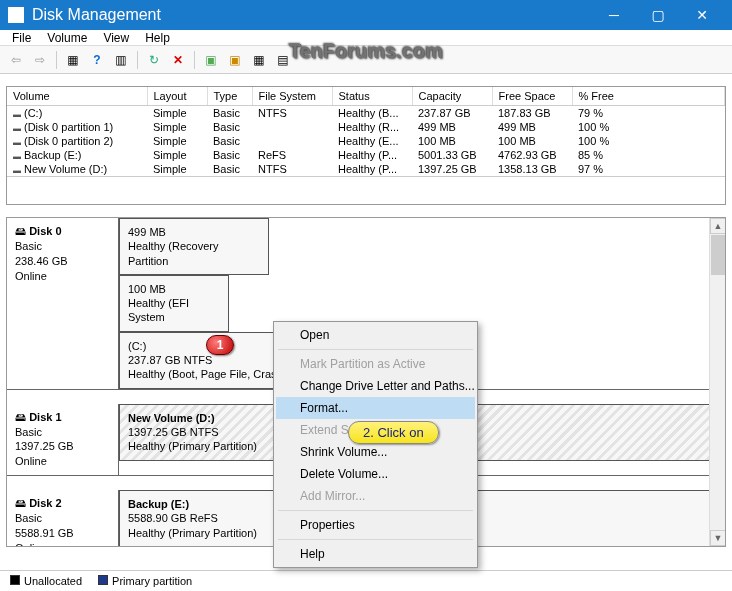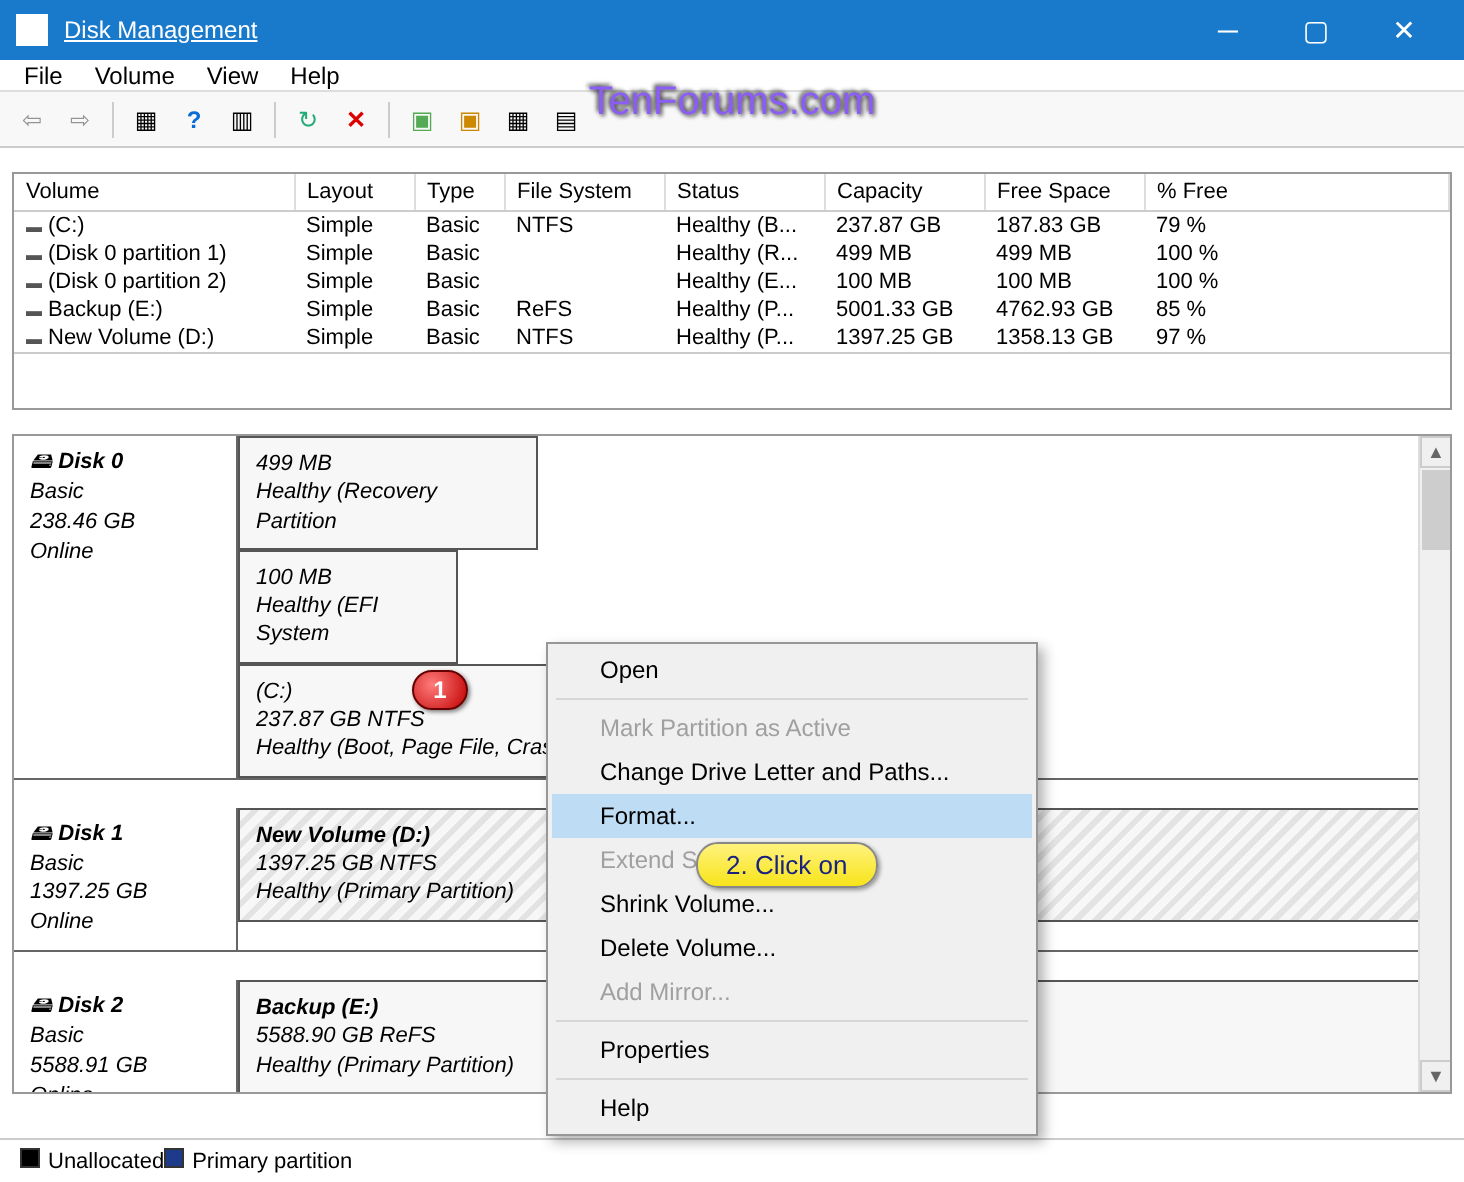--- a/index.html
+++ b/index.html
@@ -1,62 +1,62 @@
 <!DOCTYPE html>
 <html><head>
 <meta charset="utf-8">
 <style>
 * { box-sizing: border-box; margin: 0; padding: 0; font-family: "Segoe UI", Tahoma, sans-serif; }
 body { background: #fff; font-size: 11px; width: 732px; height: 591px; overflow: hidden; position: relative; }
 
 
 .titlebar { background: #1979ca; height: 30px; display: flex; align-items: center; color: #fff; padding: 0 8px; }
 .titlebar .app-icon { width: 16px; height: 16px; background: #fff; margin-right: 8px; }
-.titlebar .title { flex: 1; font-size: 12px; text-decoration: underline; }
+.titlebar .title { flex: 1; font-size: 16px; }
 .titlebar .win-btn { width: 44px; height: 30px; display: flex; align-items: center; justify-content: center; color: #fff; font-size: 14px; }
 
 
 .menubar { height: 16px; display: flex; align-items: center; padding: 0 4px; border-bottom: 1px solid #ddd; background: #fff; }
 .menubar span { padding: 2px 8px; font-size: 12px; }
 
 
 .toolbar { height: 28px; display: flex; align-items: center; padding: 2px 6px; gap: 4px; border-bottom: 1px solid #ccc; background: #f8f8f8; }
 .tool { width: 20px; height: 20px; display: flex; align-items: center; justify-content: center; font-size: 12px; }
 .tool.sep { width: 1px; height: 18px; background: #ccc; margin: 0 2px; }
 .tool.disabled { opacity: .4; }
 
 
-.watermark { position: absolute; top: 40px; left: 50%; transform: translateX(-50%); font-size: 20px; font-weight: normal; color: #8b5cf6; text-shadow: 1px 1px 2px #444, -1px -1px 2px #444; z-index: 50; pointer-events: none; }
+.watermark { position: absolute; top: 40px; left: 50%; transform: translateX(-50%); font-size: 20px; font-weight: bold; color: #737373; text-shadow: 1px 1px 2px #444, -1px -1px 2px #444; z-index: 50; pointer-events: none; }
 
 
 .table-wrap { border: 1px solid #999; margin: 12px 6px; }
 .vol-table { width: 100%; border-collapse: collapse; table-layout: fixed; font-size: 11px; }
 .vol-table th { text-align: left; padding: 3px 6px; border-right: 1px solid #ddd; border-bottom: 1px solid #ccc; background: #fff; font-weight: normal; position: relative; }
 .vol-table td { padding: 1px 6px; white-space: nowrap; }
 .vol-icon::before { content: "▬"; color: #555; margin-right: 3px; font-size: 8px; }
 .table-blank { height: 28px; border-top: 1px solid #ccc; background: #fff; }
 
 
-.disk-pane { margin: 2px 6px; border: 1px solid #999; height: 330px; overflow: hidden; position: relative; background: #fff; font-style: italic; }
+.disk-pane { margin: 2px 6px; border: 1px solid #999; height: 330px; overflow: hidden; position: relative; background: #fff; }
 .disk-row { display: flex; border-bottom: 1px solid #666; }
 .disk-label { width: 112px; padding: 6px 8px; border-right: 1px solid #666; font-size: 11px; line-height: 1.35; }
 .disk-label .icon::before { content: "🖴 "; font-size: 11px; }
 .disk-label b { font-weight: bold; }
 .part-box { border: 1px solid #555; margin: 0; padding: 6px 8px; font-size: 11px; line-height: 1.3; position: relative; background: #f7f7f7; }
 .part-box.hatched { background: repeating-linear-gradient(135deg, #f7f7f7 0, #f7f7f7 4px, #e3e3e3 4px, #e3e3e3 7px); }
 .disk-bar-wrap { flex: 1; display: flex; flex-direction: column; }
 
 
-.legend { border-top: 1px solid #ccc; padding: 4px 10px; display: flex; font-size: 11px; align-items: flex-end; position: absolute; bottom: 0; left: 0; right: 0; background: #fff; z-index: 5; }
+.legend { border-top: 1px solid #ccc; padding: 4px 10px; display: flex; gap: 16px; font-size: 11px; align-items: flex-end; position: absolute; bottom: 0; left: 0; right: 0; background: #fff; z-index: 5; }
 .legend .sw { width: 10px; height: 10px; display: inline-block; margin-right: 4px; border: 1px solid #333; }
 .sw.unalloc { background: #000; }
 .sw.primary { background: #1e3a8a; }
 
 
-.ctx-menu { position: absolute; left: 273px; top: 321px; width: 246px; background: #f0f0f0; border: 1px solid #979797; box-shadow: 3px 3px 6px rgba(0,0,0,.3); z-index: 100; padding: 2px; }
+.ctx-menu { position: absolute; left: 273px; top: 321px; width: 205px; background: #f0f0f0; border: 1px solid #979797; box-shadow: 3px 3px 6px rgba(0,0,0,.3); z-index: 100; padding: 2px; }
 .ctx-item { padding: 4px 24px; font-size: 12px; white-space: nowrap; }
 .ctx-item.disabled { color: #a0a0a0; }
 .ctx-item.hover { background: #bfdcf5; }
 .ctx-sep { height: 1px; background: #d7d7d7; margin: 3px 2px; }
 
 
 .anno-red { position: absolute; left: 206px; top: 335px; width: 28px; height: 20px; background: radial-gradient(circle at 35% 35%, #ff7b7b, #c00000); border-radius: 10px; color: #fff; font-weight: bold; display: flex; align-items: center; justify-content: center; font-size: 12px; box-shadow: 1px 1px 2px rgba(0,0,0,.5); border: 1px solid #600; z-index: 110; }
 .anno-yellow { position: absolute; left: 348px; top: 421px; background: linear-gradient(#fff27d,#f7e41b); border: 1px solid #888; border-radius: 11px; padding: 3px 14px; font-size: 13px; font-weight: normal; color: #1a237e; box-shadow: 1px 1px 2px rgba(0,0,0,.4); z-index: 110; }
 
 

